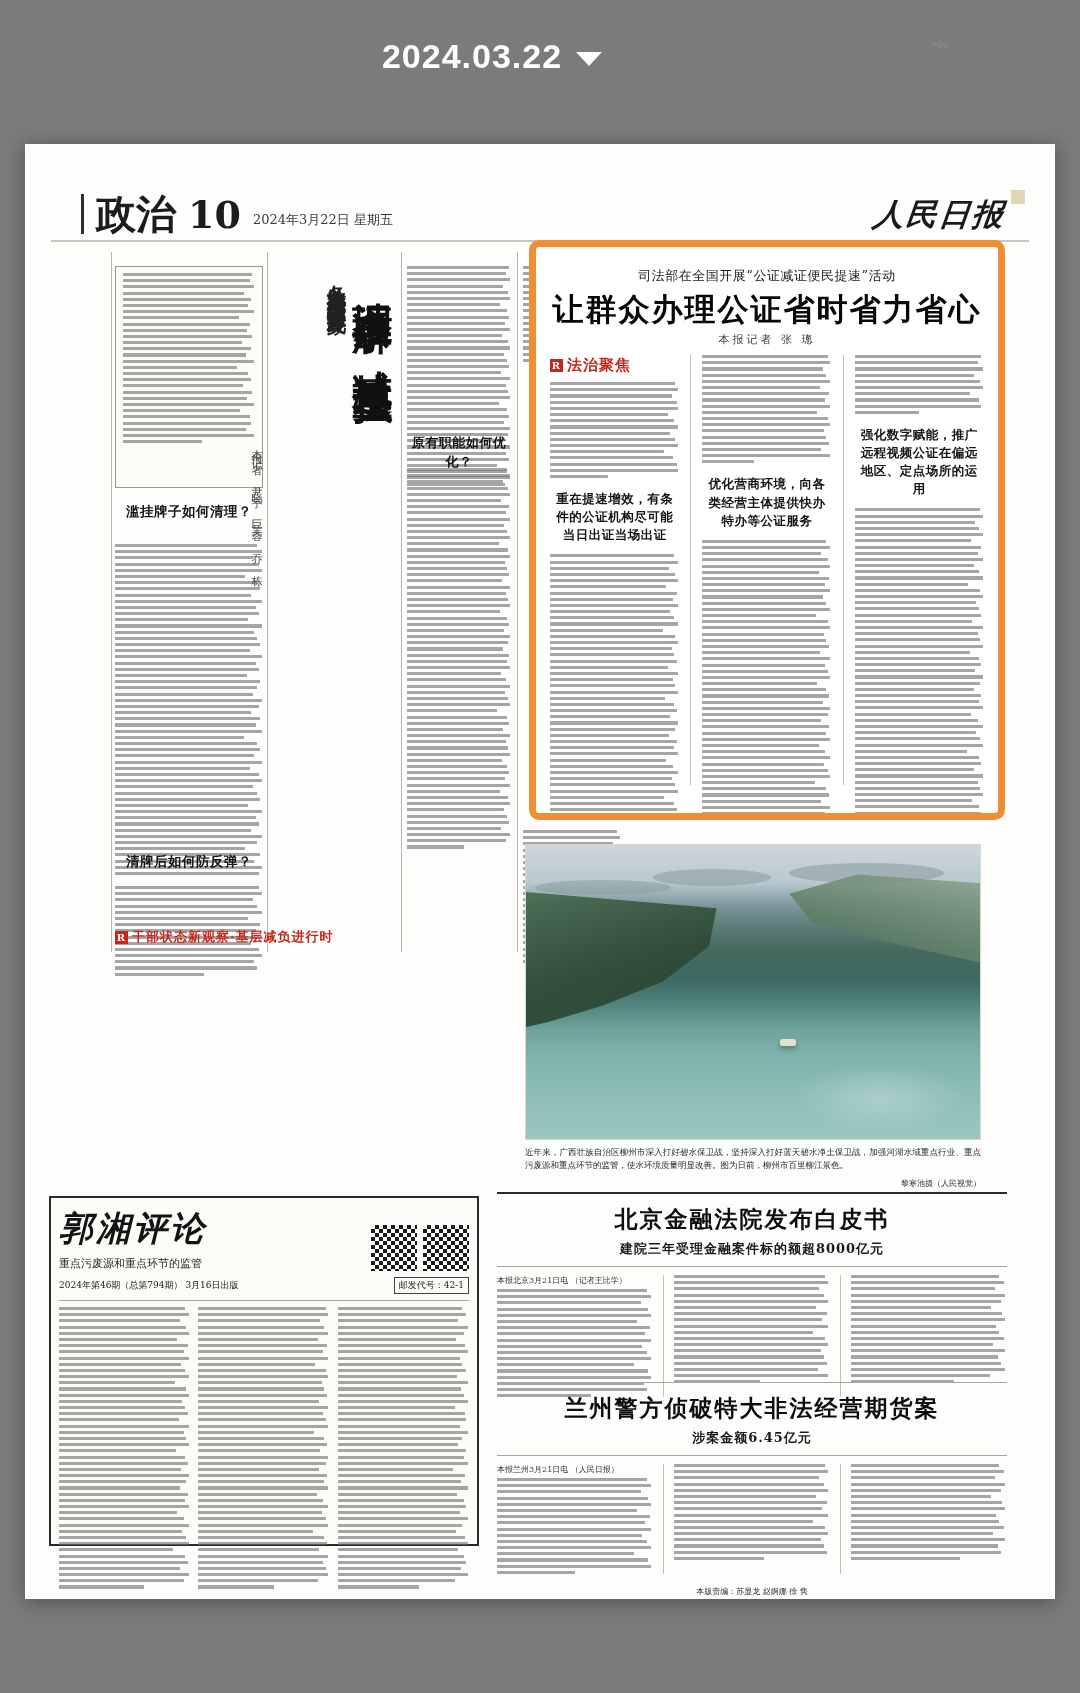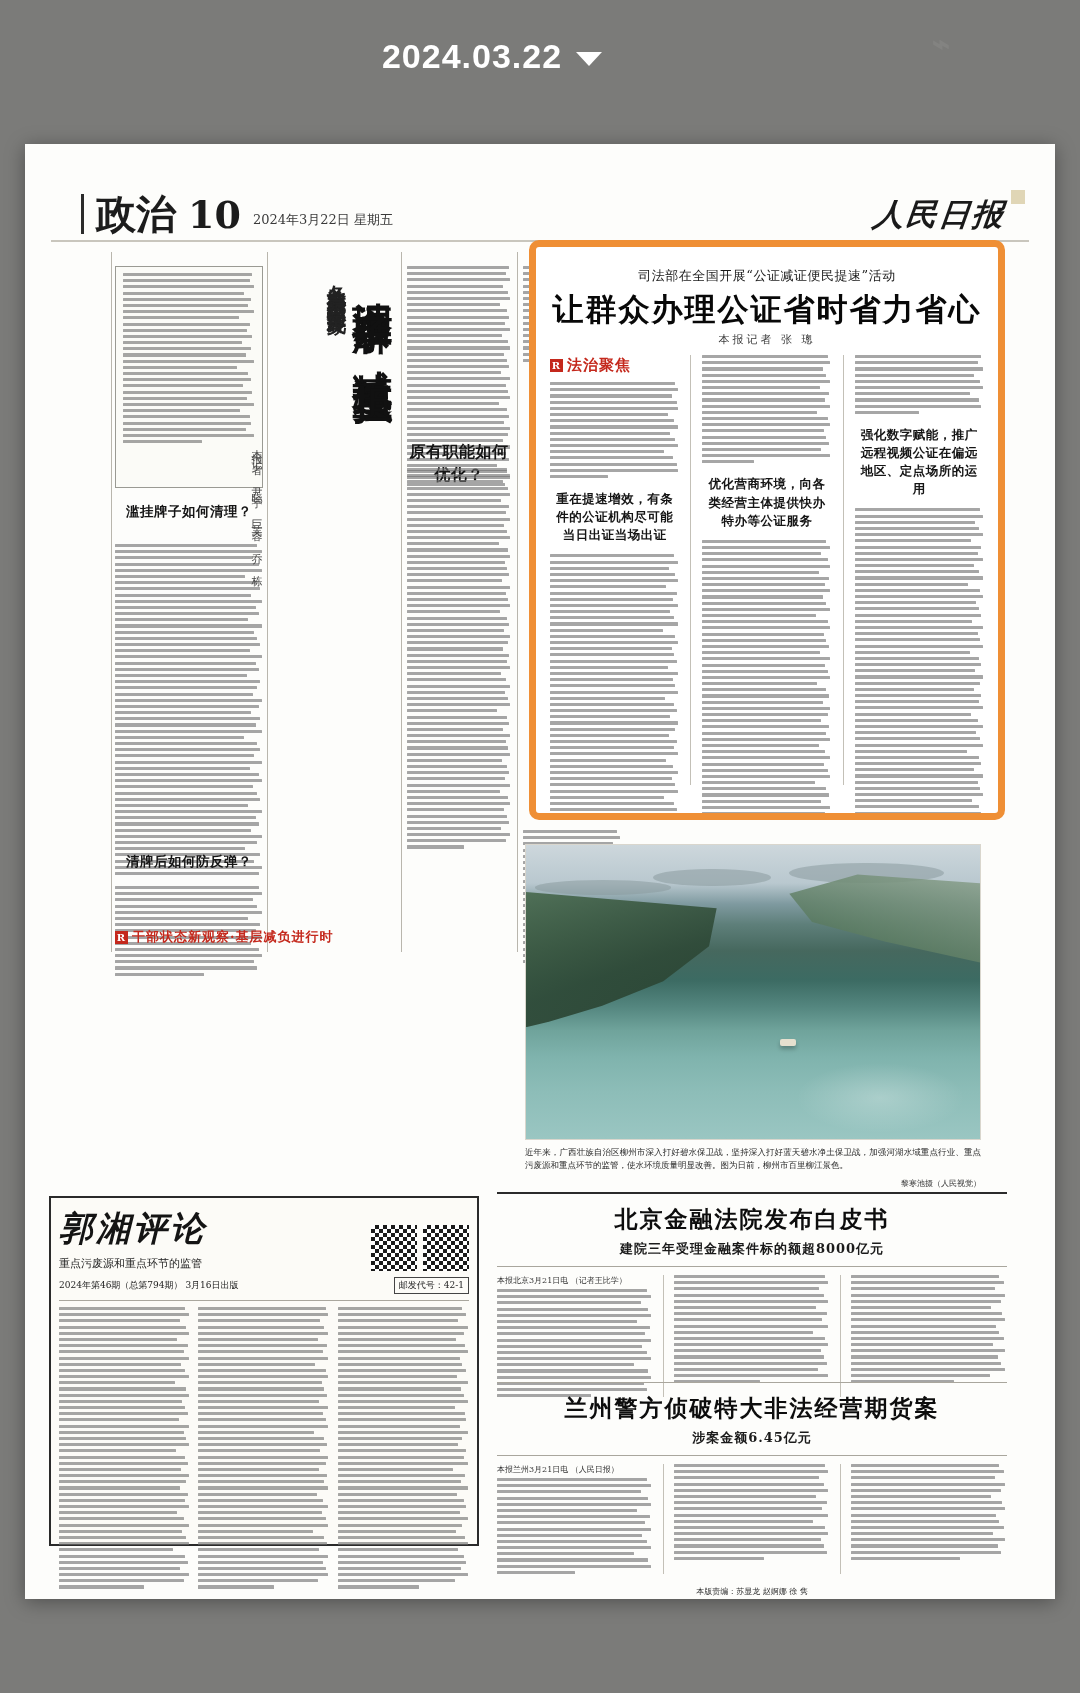--- a/index.html
+++ b/index.html
@@ -406,21 +406,21 @@
         <div class="tx" style="width:97%"></div>
       <div class="tx" style="width:92%"></div>
         <div class="tx" style="width:99%"></div>
       <div class="tx" style="width:95%"></div>
         <div class="tx" style="width:98%"></div>
       <div class="tx" style="width:87%"></div>
         <div class="tx" style="width:96%"></div>
       <div class="tx" style="width:99%"></div>
         <div class="tx" style="width:94%"></div>
     </div>
-    <div class="subhead-cn" style="position:absolute;left:356px;top:188px;width:104px;font-size:16px;">原有职能如何优化？</div>
+    <div class="subhead-cn" style="position:absolute;left:356px;top:182px;width:104px;font-size:13px;">原有职能如何优化？</div>
     <div class="txblock" style="position:absolute;left:356px;top:216px;width:104px;">
       <div class="tx" style="width:96%"></div>
         <div class="tx" style="width:99%"></div>
       <div class="tx" style="width:92%"></div>
         <div class="tx" style="width:97%"></div>
       <div class="tx" style="width:99%"></div>
         <div class="tx" style="width:90%"></div>
       <div class="tx" style="width:98%"></div>
         <div class="tx" style="width:95%"></div>
       <div class="tx" style="width:99%"></div>

